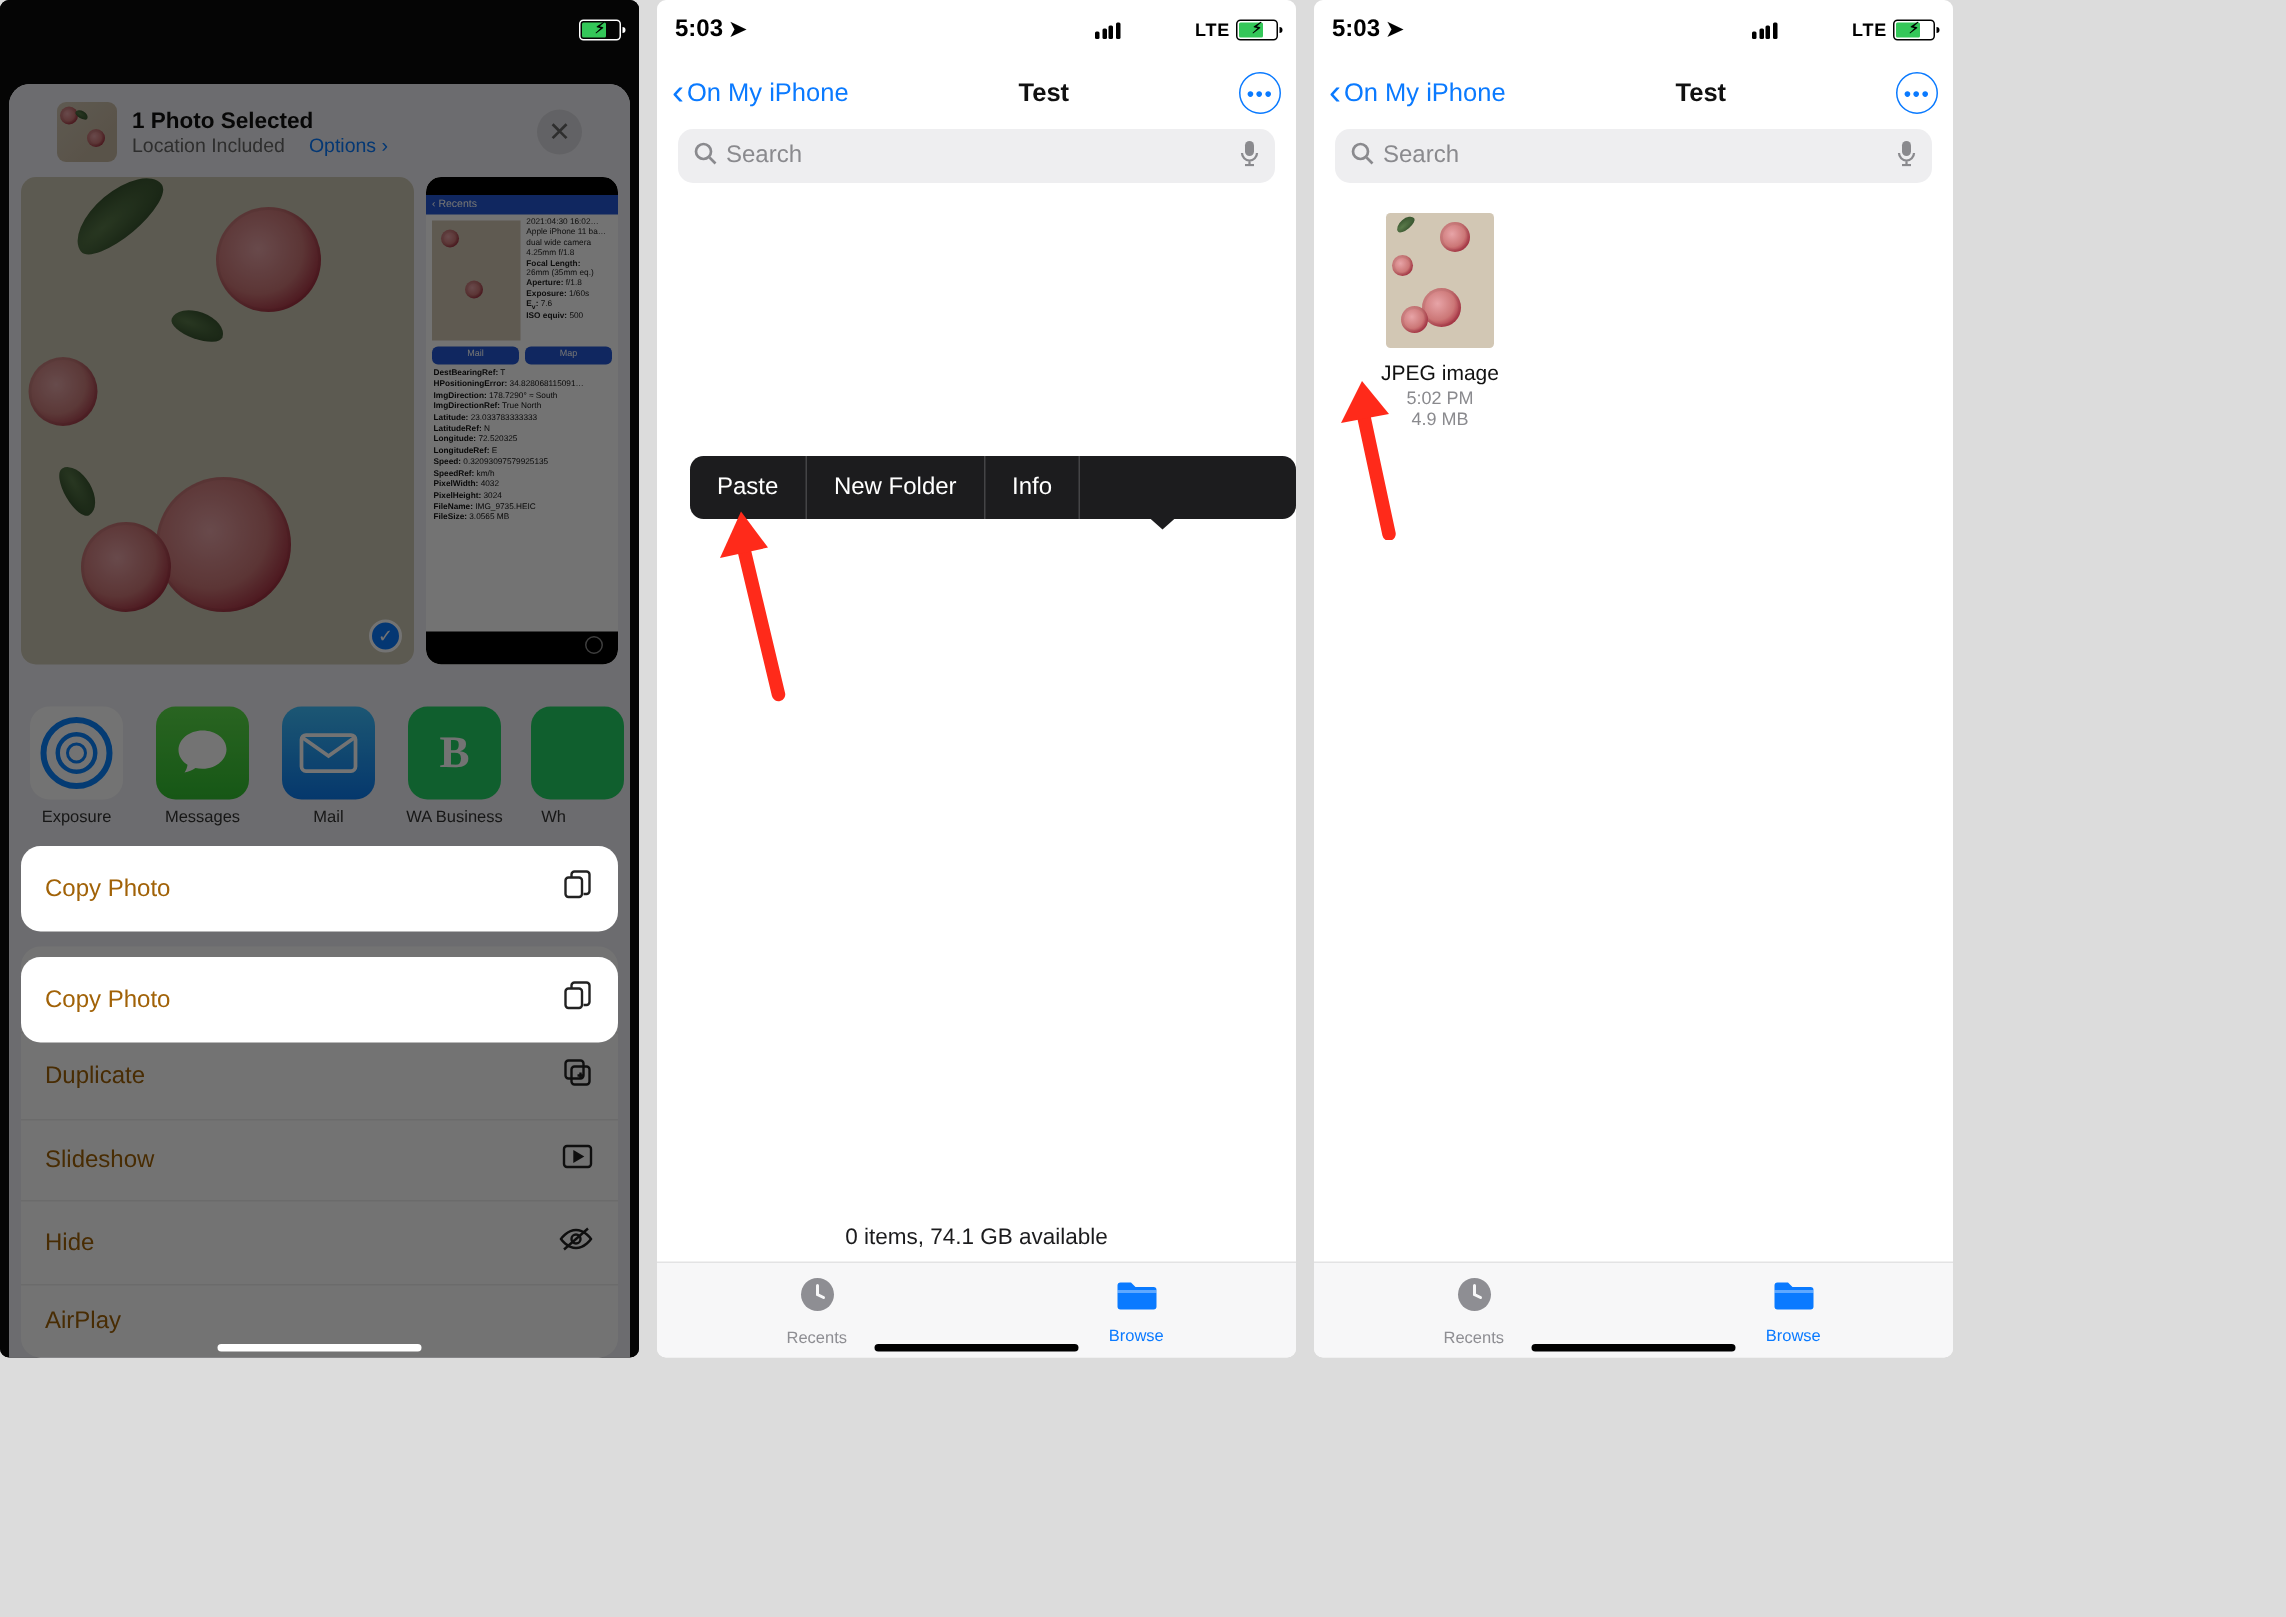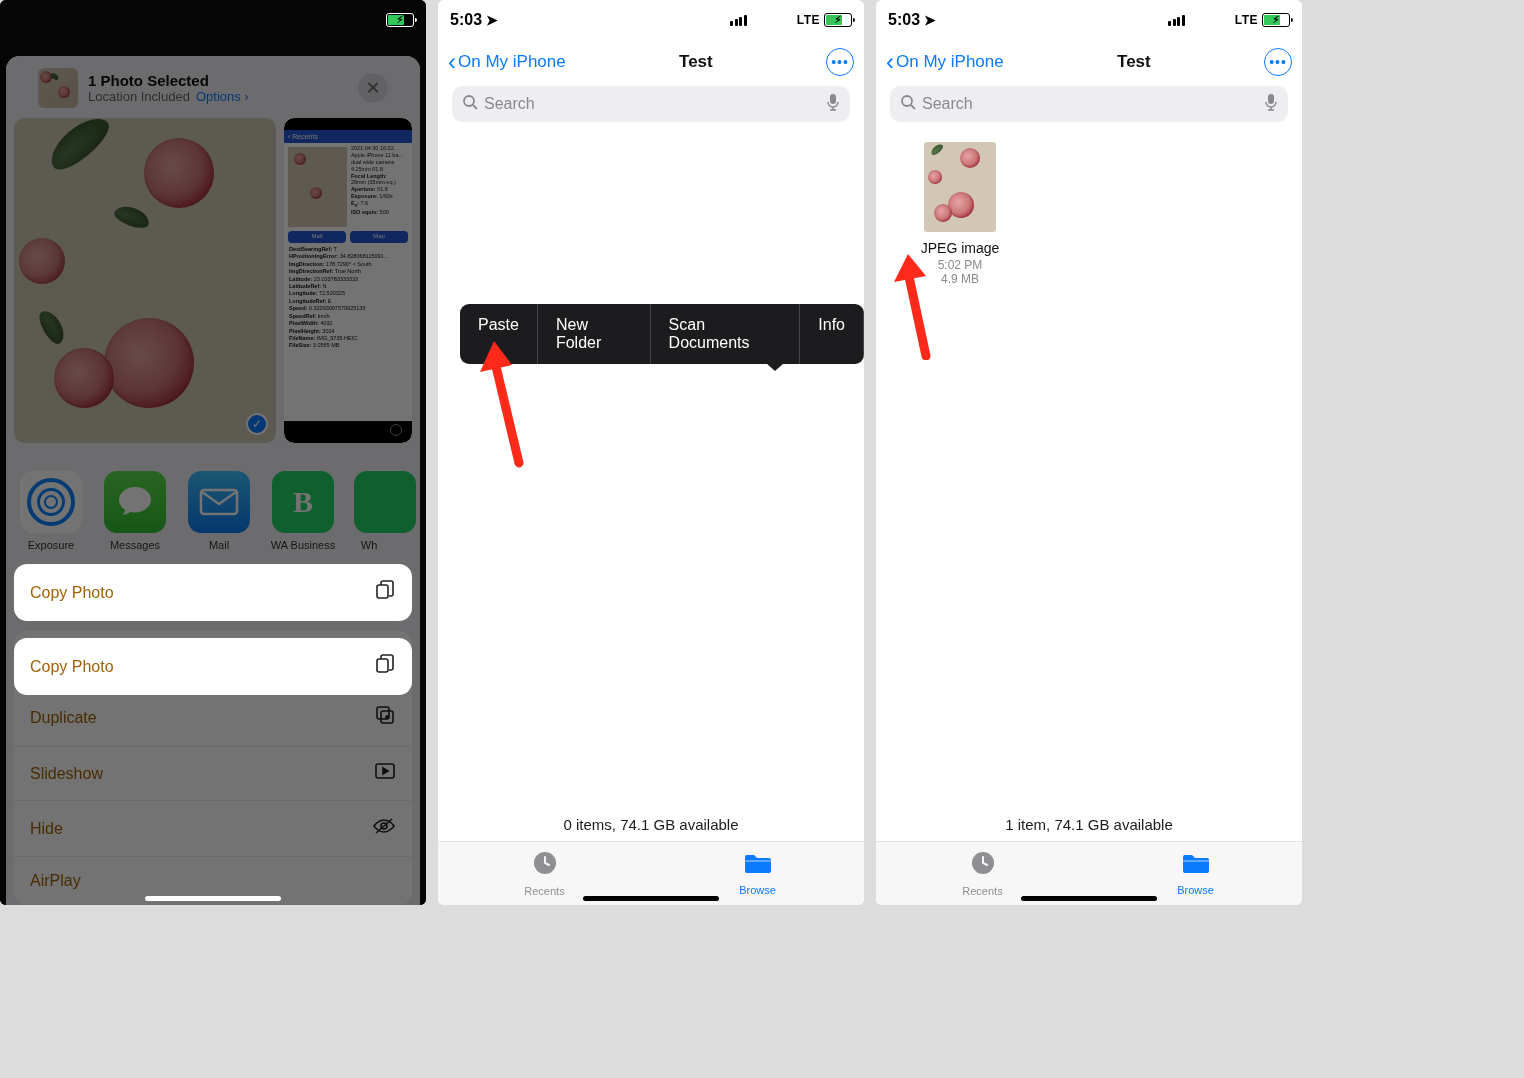--- a/index.html
+++ b/index.html
@@ -25,21 +25,21 @@
 .battery .bolt { position: absolute; left: 0; right: 0; text-align: center; font-size: 10px; line-height: 11px; color: #000; }
 
 
 .sheet-bg { position: absolute; inset: 0; background: #050505; }
 .sheet { position: absolute; left: 6px; right: 6px; top: 56px; bottom: 0; background: rgba(240,240,245,1); border-radius: 14px 14px 0 0; display: flex; flex-direction: column; }
 .dim-overlay { position: absolute; inset: 0; background: rgba(0,0,0,0.55); pointer-events: none; border-radius: 14px 14px 0 0; }
 .sheet-hdr { display: flex; align-items: center; gap: 10px; padding: 12px 32px 10px; position: relative; }
 .thumb-mini { width: 40px; height: 40px; border-radius: 6px; background: linear-gradient(135deg,#d2c7b4 0%, #c6b8a2 70%); position: relative; overflow: hidden; }
 .hdr-txt { flex: 1; }
 .hdr-title { font-size: 15px; font-weight: 600; color: #111; }
-.hdr-sub { font-size: 13px; color: #666; display: flex; gap: 6px; align-items: center; }
+.hdr-sub { font-size: 13px; color: #666; display: flex; gap: 16px; align-items: center; }
 .hdr-opts { color: #0a7aff; font-weight: 500; }
 .close-btn { width: 30px; height: 30px; border-radius: 15px; background: rgba(118,118,128,0.18); display: flex; align-items: center; justify-content: center; color: #666; font-size: 18px; }
 
 .preview-row { display: flex; gap: 8px; padding: 0 8px; height: 345px; }
 .preview-big { flex: 0 0 262px; border-radius: 10px; background: #ccc7b3; position: relative; overflow: hidden; }
 .check { position: absolute; right: 8px; bottom: 8px; width: 22px; height: 22px; border-radius: 11px; background: #0a7aff; border: 2px solid #fff; display: flex; align-items: center; justify-content: center; color: #fff; font-size: 12px; }
 .preview-small { flex: 1; border-radius: 10px; background: #fff; overflow: hidden; position: relative; }
 .exif-mock { position: absolute; inset: 0; font-size: 6px; line-height: 1.3; color: #111; padding: 0; }
 
 .share-apps { display: flex; gap: 18px; padding: 28px 12px 10px; overflow: hidden; }
@@ -318,21 +318,20 @@
     <span class="mic"><svg width="14" height="18" viewBox="0 0 14 18" fill="#8a8a8e">
             <rect x="4" y="1" width="6" height="10" rx="3"></rect>
             <path d="M2 9a5 5 0 0010 0M7 14v3M4 17h6" fill="none" stroke="#8a8a8e" stroke-width="1.5"></path>
           </svg></span>
   </div>
 
   <div class="files-body" style="flex:1">
     <div class="ctx-menu">
       <div class="ctx-item">Paste</div>
       <div class="ctx-item">New Folder</div>
-      <div class="ctx-item">Scan Documents</div>
       <div class="ctx-item">Info</div>
       <div class="ctx-tail"></div>
     </div>
     <div class="arrow-ann" style="left:36px;top:216px">
       <svg viewBox="0 0 60 130">
             <path d="M45 125 L20 20" stroke="#ff2a1a" stroke-width="9" stroke-linecap="round"></path>
             <path d="M20 3 L6 34 L38 27 Z" fill="#ff2a1a"></path>
           </svg>
     </div>
     <div class="status-line">0 items, 74.1 GB available</div>
@@ -410,21 +409,20 @@
         <div class="file-meta">5:02 PM</div>
         <div class="file-meta">4.9 MB</div>
       </div>
     </div>
     <div class="arrow-ann" style="left:10px;top:128px;width:60px;height:110px">
       <svg viewBox="0 0 60 110">
             <path d="M40 106 L22 22" stroke="#ff2a1a" stroke-width="9" stroke-linecap="round"></path>
             <path d="M22 4 L8 32 L40 26 Z" fill="#ff2a1a"></path>
           </svg>
     </div>
-    <div class="status-line">1 item, 74.1 GB available</div>
   </div>
 
   <div class="tabbar">
     <div class="tab">
       <span class="tab-ic"><svg width="26" height="26" viewBox="0 0 26 26">
               <circle cx="13" cy="13" r="11" fill="#8e8e93"></circle>
               <path d="M13 7v6l4 2" stroke="#f7f7f8" stroke-width="2" fill="none" stroke-linecap="round"></path>
             </svg></span>
       <span>Recents</span>
     </div>

